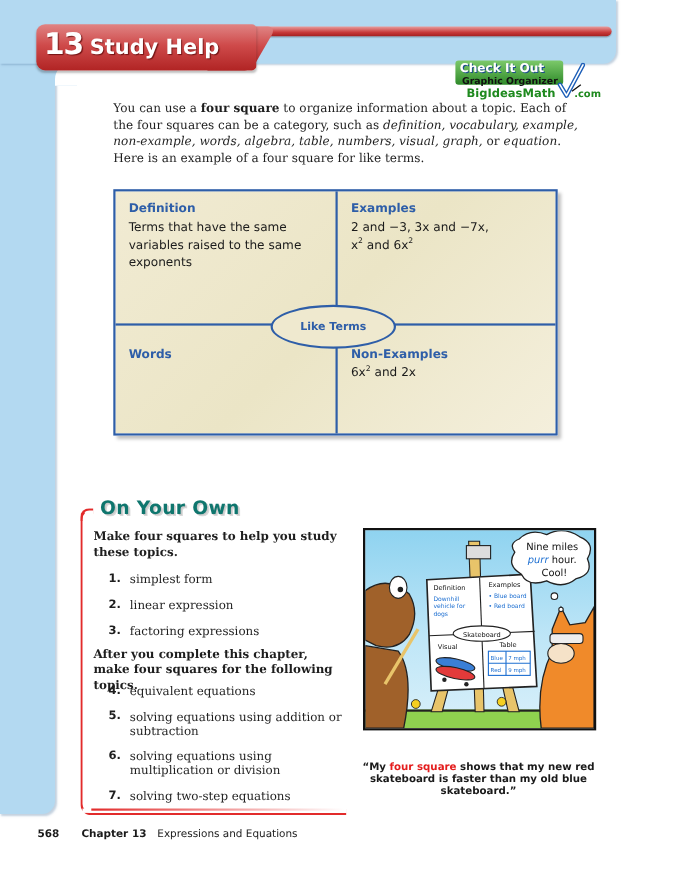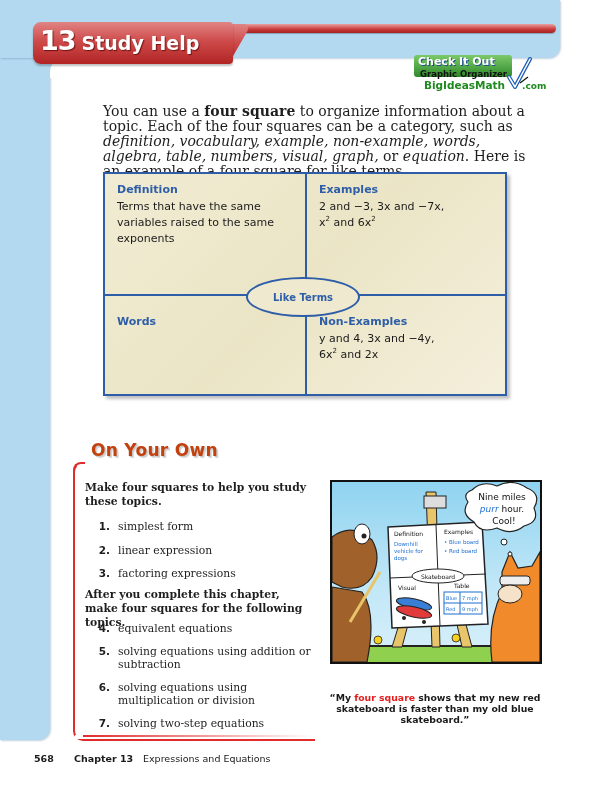--- a/index.html
+++ b/index.html
@@ -14,37 +14,37 @@
   .title-text{position:absolute;left:40px;top:25px;font-family:"DejaVu Sans",sans-serif;font-weight:bold;color:#fff;text-shadow:1px 1px 1px rgba(80,0,0,.7);white-space:nowrap;}
   .title-num{font-size:27px;letter-spacing:-1px;margin-right:6px;}
   .title-label{font-size:19px;}
   .cio{position:absolute;left:414px;top:55px;width:125px;height:38px;}
   .cio-box{position:absolute;left:0;top:0;width:98px;height:22px;background:linear-gradient(#7cc96a,#2f8a2a);border-radius:3px;}
   .cio-line1{position:absolute;left:4px;top:0px;font-family:"DejaVu Sans",sans-serif;font-weight:bold;font-size:11px;color:#fff;text-shadow:1px 1px 0 #1d4f8a;}
   .cio-line2{position:absolute;left:6px;top:14px;font-family:"DejaVu Sans",sans-serif;font-weight:bold;font-size:8.5px;color:#111;}
   .cio-line3{position:absolute;left:10px;top:24px;font-family:"DejaVu Sans",sans-serif;font-weight:bold;font-size:10.5px;color:#1f8a1f;text-align:center;}
   .cio-check{position:absolute;left:92px;top:2px;width:26px;height:34px;}
   .cio-com{position:absolute;left:108px;top:26px;font-family:"DejaVu Sans",sans-serif;font-weight:bold;font-size:9px;color:#1f8a1f;}
-  .intro{position:absolute;left:103px;top:104px;width:430px;font-size:14px;line-height:15px;}
+  .intro{position:absolute;left:103px;top:91px;width:430px;font-size:11px;line-height:15px;}
   .four-square{position:absolute;left:103px;top:172px;width:400px;height:220px;background:linear-gradient(135deg,#f1ebd3,#ebe5c6 50%,#f4efdc);border:2px solid #2e5ea8;box-shadow:3px 3px 3px rgba(0,0,0,.25);}
   .fs-vline{position:absolute;left:200px;top:0;width:2px;height:100%;background:#2e5ea8;}
   .fs-hline{position:absolute;left:0;top:120px;width:100%;height:2px;background:#2e5ea8;}
   .fs-oval{position:absolute;left:141px;top:103px;width:110px;height:36px;border:2px solid #2e5ea8;border-radius:50%;background:#efe9cf;display:flex;align-items:center;justify-content:center;font-family:"DejaVu Sans",sans-serif;font-size:10px;color:#2e5ea8;font-weight:bold;}
   .fs-cell{position:absolute;font-family:"DejaVu Sans",sans-serif;font-size:11px;line-height:16px;color:#1b1b1b;}
   .fs-head{color:#2e5ea8;font-weight:bold;font-size:11px;margin-bottom:1px;}
   .fs-c1{left:12px;top:8px;width:180px;}
   .fs-c2{left:214px;top:8px;width:180px;}
   .fs-c3{left:12px;top:140px;width:180px;}
   .fs-c4{left:214px;top:140px;width:180px;}
   sup{font-size:7px;line-height:0;}
   .oyo-bracket{position:absolute;left:73px;top:462px;width:240px;height:275px;border-left:2px solid #e22b2b;border-top:2px solid #e22b2b;border-bottom:2px solid #e22b2b;border-top-left-radius:10px;border-bottom-left-radius:10px;border-top-color:transparent;}
   .oyo-topstub{position:absolute;left:73px;top:462px;width:10px;height:10px;border-left:2px solid #e22b2b;border-top:2px solid #e22b2b;border-top-left-radius:8px;}
   .oyo-bottomfade{position:absolute;left:83px;top:735px;width:230px;height:2px;background:linear-gradient(to right,#e22b2b,rgba(226,43,43,0));}
   .oyo-hide{position:absolute;left:75px;top:735px;width:240px;height:4px;background:#fff;}
-  .oyo-title{position:absolute;left:91px;top:440px;font-family:"DejaVu Sans",sans-serif;font-weight:bold;font-size:17px;color:#c2410c;text-shadow:1px 1px 0 #c9c9c9,2px 2px 0 #d9d9d9;letter-spacing:.3px;}
+  .oyo-title{position:absolute;left:91px;top:452px;font-family:"DejaVu Sans",sans-serif;font-weight:bold;font-size:17px;color:#0f766e;text-shadow:1px 1px 0 #c9c9c9,2px 2px 0 #d9d9d9;letter-spacing:.3px;}
   .oyo-block{position:absolute;left:85px;width:230px;font-size:10.8px;line-height:14px;}
   .oyo-lead{font-weight:bold;}
   .oyo-list{position:absolute;left:90px;width:225px;font-size:10.8px;line-height:13.5px;}
   .oyo-item{display:flex;margin-bottom:9px;}
   .oyo-num{font-family:"DejaVu Sans",sans-serif;font-weight:bold;font-size:10.5px;width:20px;text-align:right;margin-right:8px;flex:none;}
   .cartoon{position:absolute;left:330px;top:480px;width:208px;height:180px;border:2px solid #111;background:linear-gradient(#8fd3f0,#bfe6f7 55%,#d9f0fa);overflow:hidden;}
   .caption{position:absolute;left:325px;top:692px;width:220px;text-align:center;font-family:"DejaVu Sans",sans-serif;font-weight:bold;font-size:9.3px;line-height:11px;color:#1a1a1a;}
   .caption .hl{color:#e41d1d;}
   .footer{position:absolute;top:753px;font-family:"DejaVu Sans",sans-serif;font-size:9.5px;color:#1a1a1a;}
   .f-page{left:34px;font-weight:bold;}
@@ -91,21 +91,20 @@
   <div class="fs-cell fs-c2">
     <div class="fs-head">Examples</div>
     <div>2 and −3, 3x and −7x,</div>
     <div><span>x</span><sup>2</sup><span> and 6x</span><sup>2</sup></div>
   </div>
   <div class="fs-cell fs-c3">
     <div class="fs-head">Words</div>
   </div>
   <div class="fs-cell fs-c4">
     <div class="fs-head">Non-Examples</div>
-    <div>y and 4, 3x and −4y,</div>
     <div><span>6x</span><sup>2</sup><span> and 2x</span></div>
   </div>
   <div class="fs-oval">Like Terms</div>
 </div>
 
 <div class="oyo-bracket"></div>
 <div class="oyo-topstub"></div>
 <div class="oyo-hide"></div>
 <div class="oyo-bottomfade"></div>
 <div class="oyo-title">On Your Own</div>

